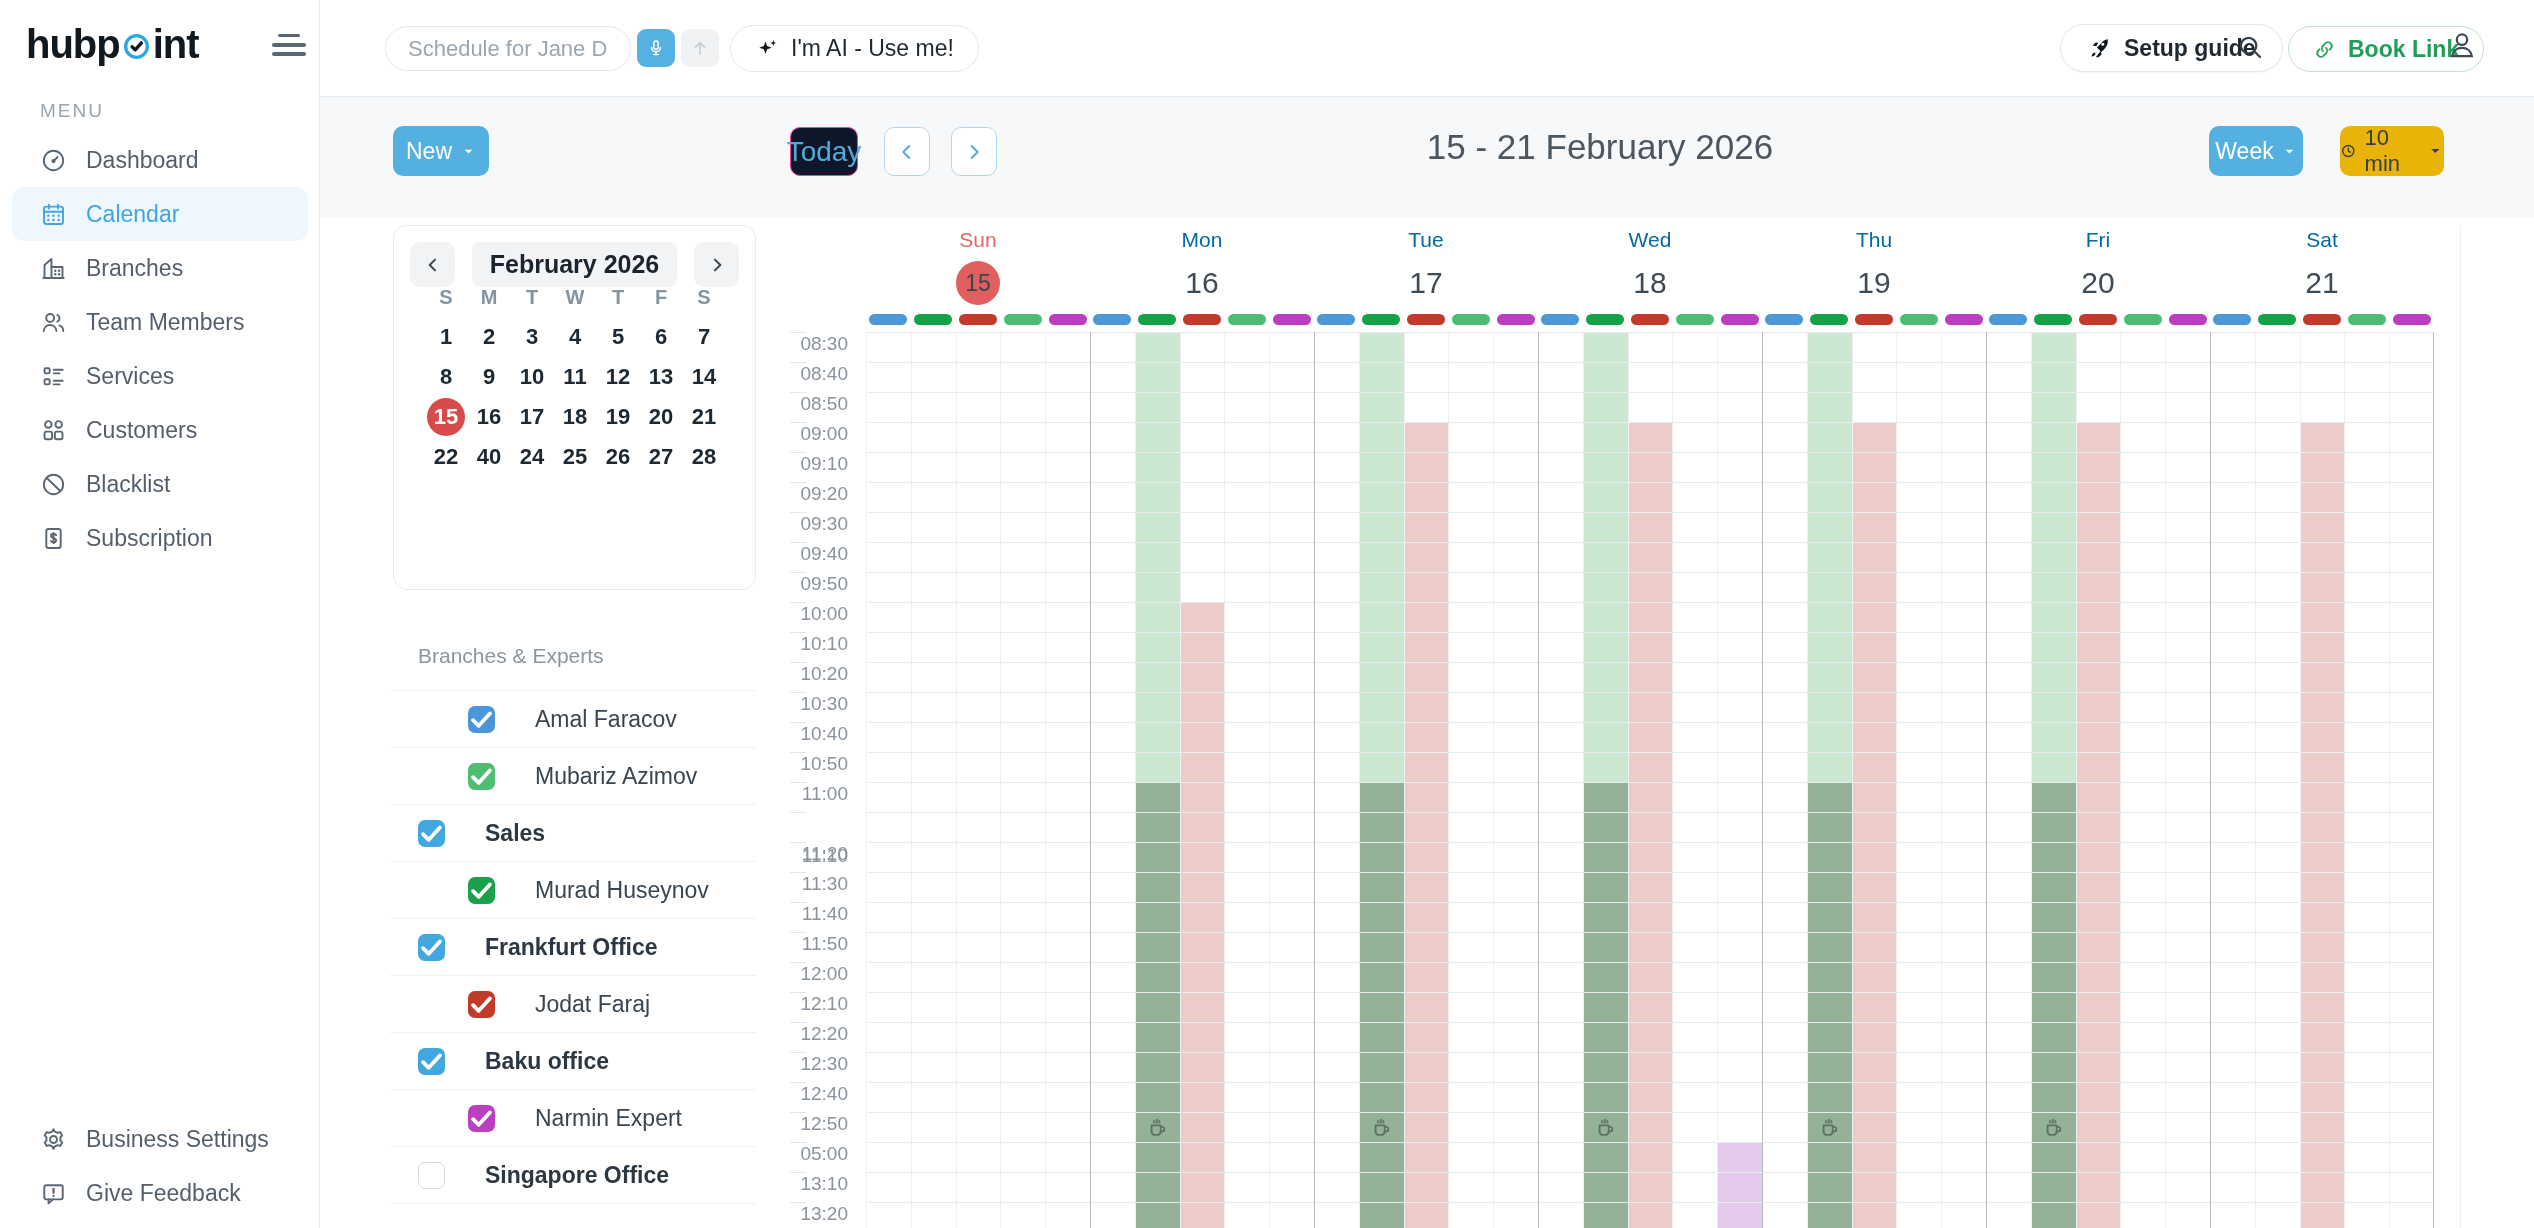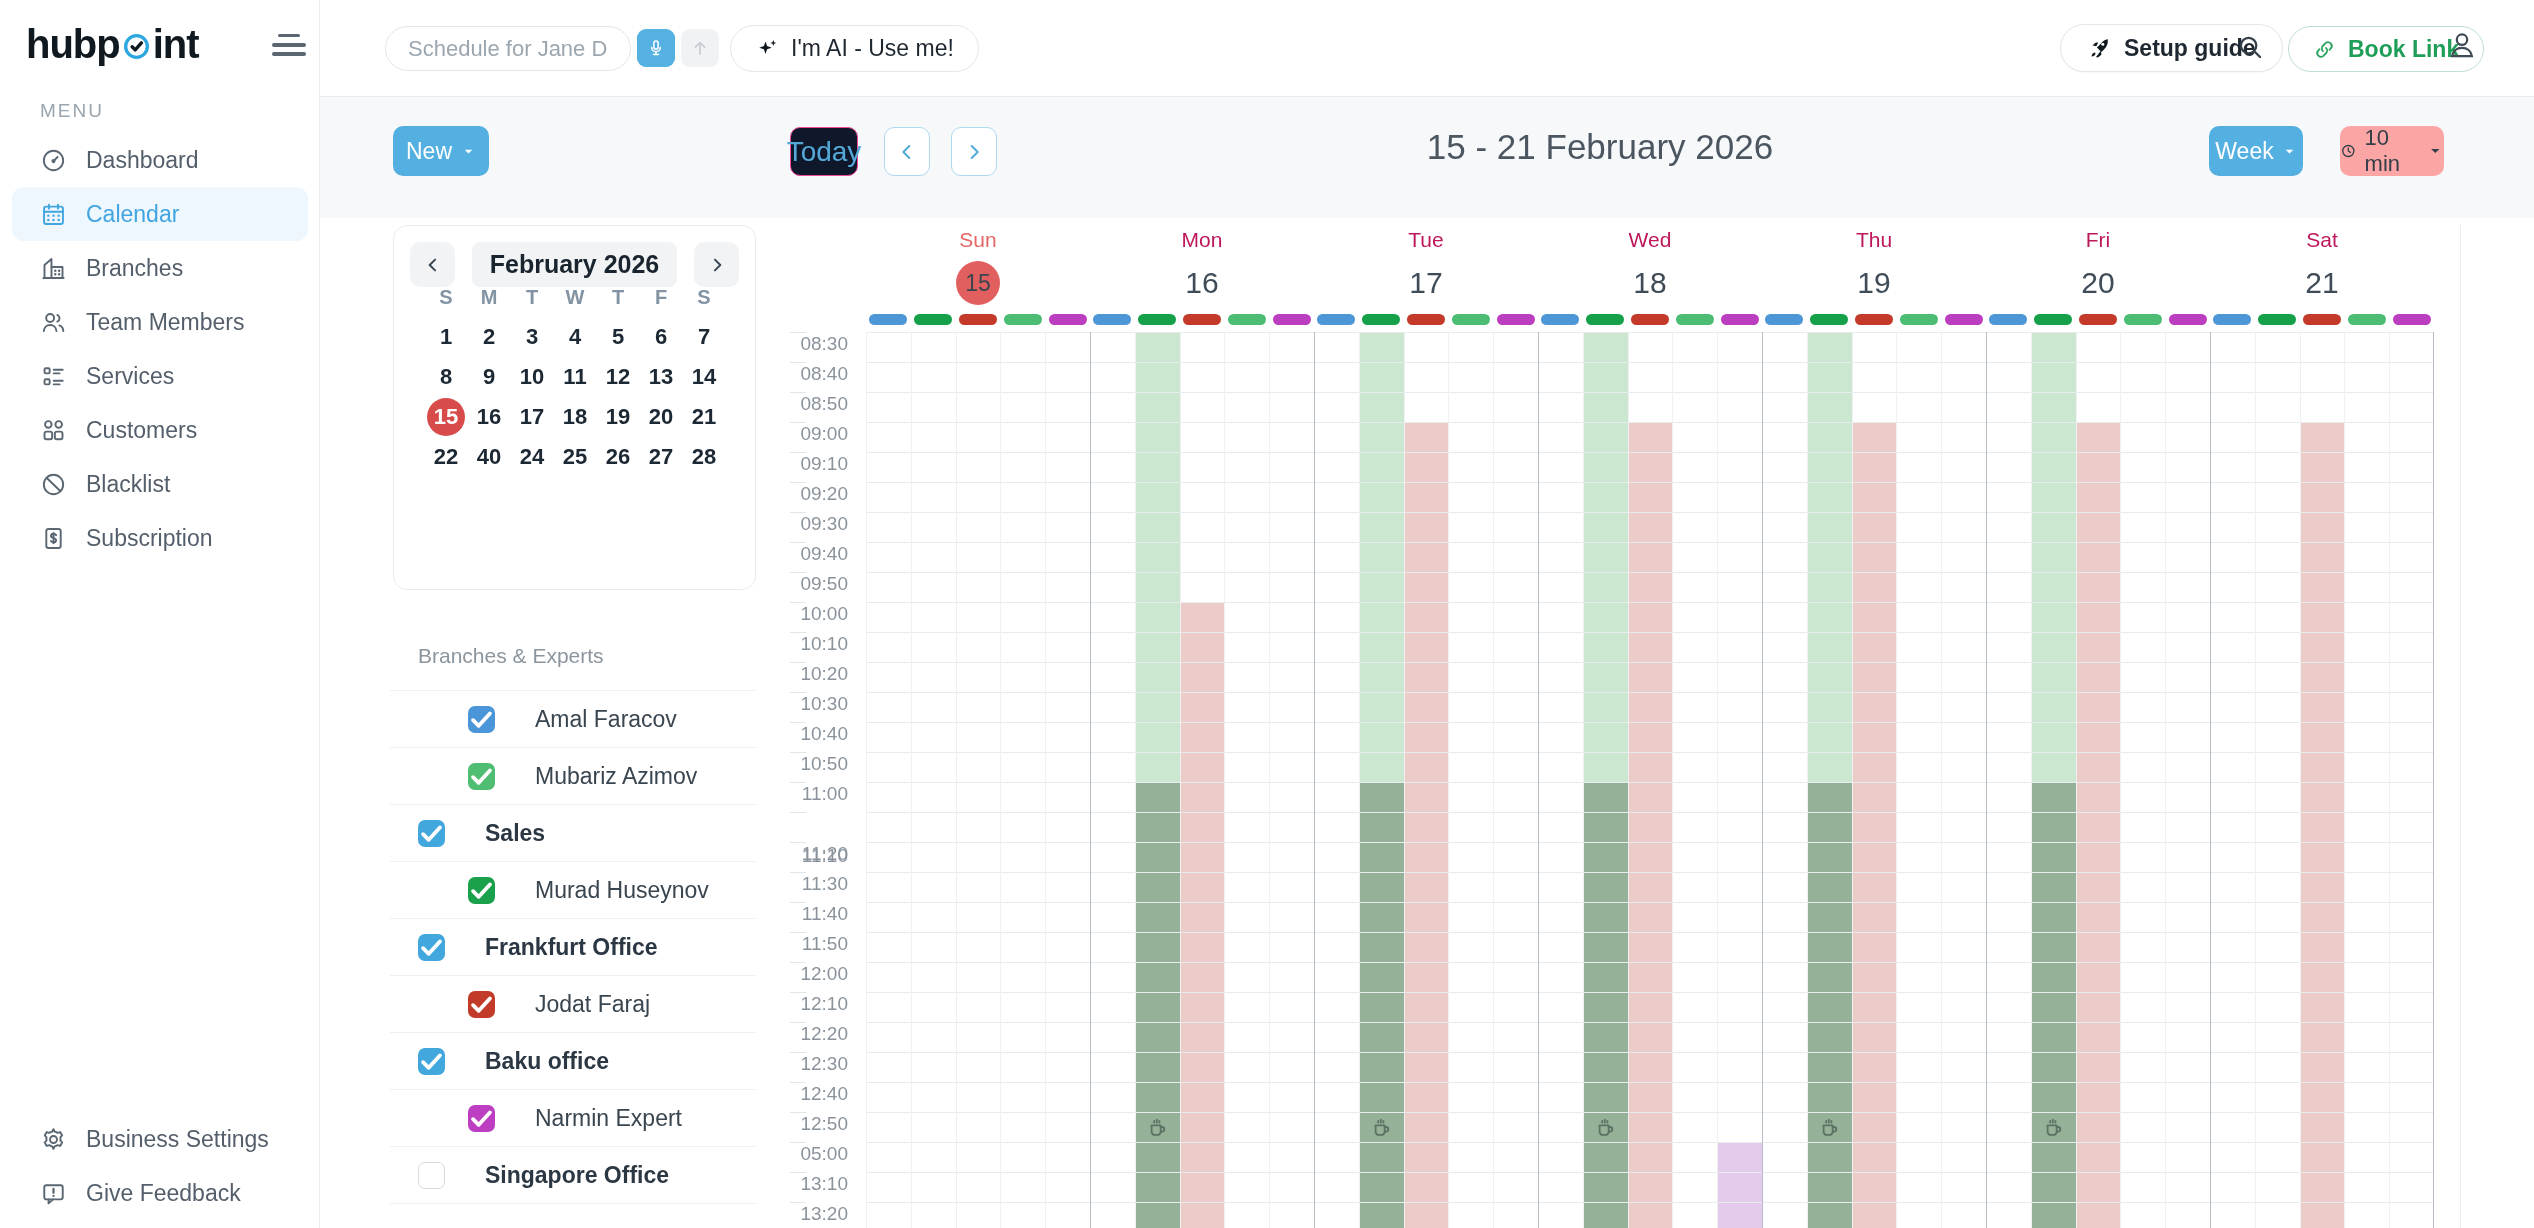--- a/index.html
+++ b/index.html
@@ -49,21 +49,21 @@
 
   
   .tb-btn { position:absolute; display:flex; align-items:center; justify-content:center; border-radius:10px; cursor:pointer; font-size:23px; }
   #new-btn { left:393px; top:126px; width:96px; height:50px; background:#55b0e2; color:#fff; gap:9px; }
   #today-btn { left:790px; top:127px; width:68px; height:49px; background:#0f172a; border:1px solid #ec4899; color:#54a9d9; font-size:28px; }
   #prev-btn,#next-btn { top:127px; width:46px; height:49px; background:#fff; border:1px solid #aed8ef; color:#54a9d9; }
   #prev-btn { left:884px; } #next-btn { left:951px; }
   #prev-btn .ic,#next-btn .ic { width:22px; height:22px; }
   #view-title { position:absolute; left:1250px; top:127px; width:700px; text-align:center; font-size:35px; color:#4b5661; white-space:nowrap; }
   #week-btn { left:2209px; top:126px; width:94px; height:50px; background:#55b0e2; color:#fff; gap:8px; }
-  #interval-btn { left:2340px; top:126px; width:104px; height:50px; background:#fca5a5; color:#333e48; gap:8px; font-size:22px; }
+  #interval-btn { left:2340px; top:126px; width:104px; height:50px; background:#eab308; color:#333e48; gap:8px; font-size:22px; }
   #interval-btn .ic { width:20px; height:20px; }
   .caret { width:15px; height:15px; }
 
   
   #content { position:absolute; left:320px; top:218px; width:2214px; height:1010px; background:#fff; }
   #right-rail { position:absolute; left:2460px; top:225px; width:1px; height:1003px; background:#eceef0; }
 
   
   #mini-cal { position:absolute; left:393px; top:225px; width:363px; height:365px; border:1px solid #e8ebee; border-radius:14px; background:#fff; }
   .mc-nav { position:absolute; top:16px; width:45px; height:45px; background:#f1f3f5; border-radius:10px; display:flex; align-items:center; justify-content:center; color:#3c4954; cursor:pointer; }
@@ -83,21 +83,21 @@
   .b-row .cb { width:27px; height:27px; border-radius:7px; display:flex; align-items:center; justify-content:center; flex:none; cursor:pointer; }
   .b-row .cb.un { background:#fff; border:1.5px solid #d5dade; }
   .b-row.group { padding-left:28px; }
   .b-row.expert { padding-left:78px; }
   .b-row.group .b-lbl { font-weight:bold; color:#2b3743; }
   .b-lbl { margin-left:40px; font-size:23px; color:#39454f; white-space:nowrap; }
 
   
   #day-headers { position:absolute; left:866px; top:228px; width:1568px; height:84px; }
   .dh { position:absolute; top:0; width:224px; text-align:center; }
-  .dh .dh-name { font-size:21px; color:#be185d; line-height:24px; }
+  .dh .dh-name { font-size:21px; color:#0369a1; line-height:24px; }
   .dh .dh-num { font-size:30px; color:#3f4c57; margin-top:9px; line-height:44px; }
   .dh.today .dh-name { color:#e46767; }
   .dh .num-circle { width:44px; height:44px; margin:9px auto 0; border-radius:50%; background:#e25f5f; display:flex; align-items:center; justify-content:center; font-size:23px; }
   #pills-row { position:absolute; left:866px; top:314px; width:1568px; height:12px; }
   .pill { position:absolute; top:0; height:11px; border-radius:6px; }
   #time-gutter { position:absolute; left:760px; top:332px; width:100px; height:896px; overflow:hidden; }
   .t-lbl { position:absolute; right:12px; width:80px; text-align:right; font-size:19px; color:#8a939c; line-height:20px; }
   .t-tick { position:absolute; left:30px; width:16px; height:1px; background:#e2e6e9; }
   #grid { position:absolute; left:866px; top:332px; width:1568px; height:896px; overflow:hidden; background:#fff; }
   .hline { position:absolute; left:0; width:1568px; height:1px; background:#e9eced; z-index:2; }

